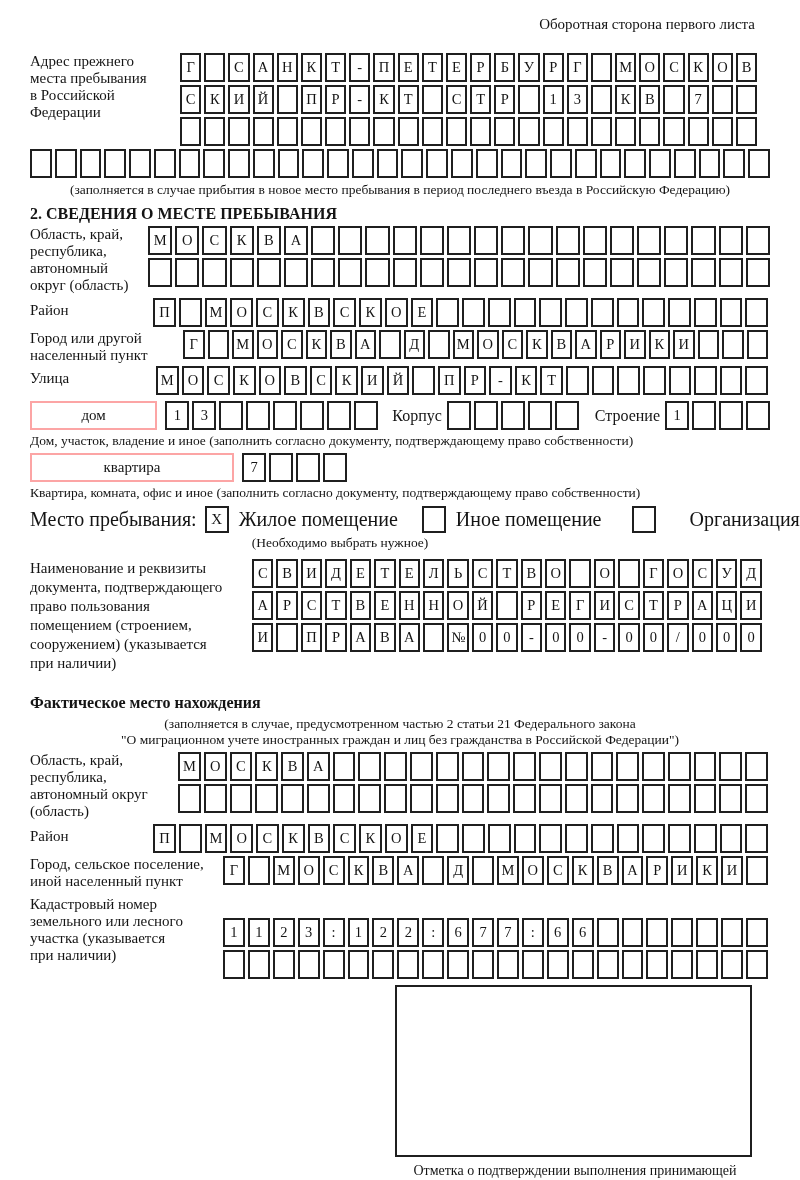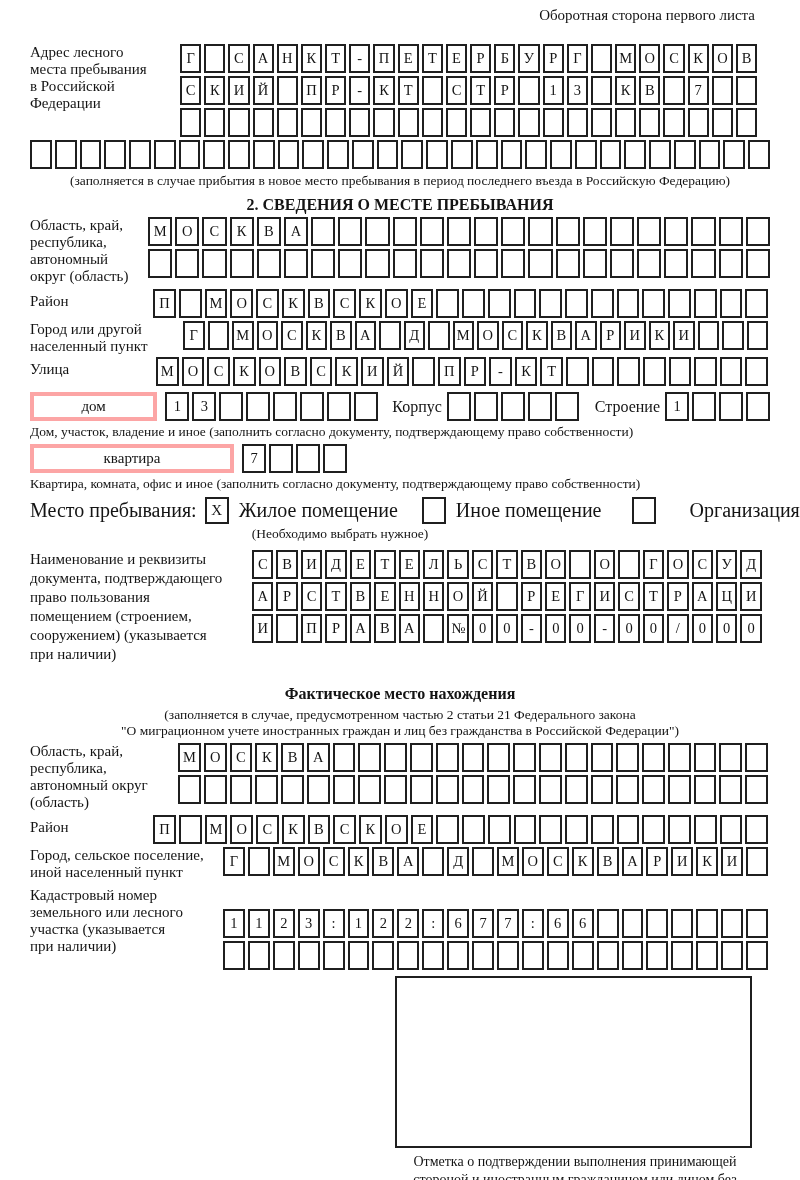--- a/index.html
+++ b/index.html
@@ -1,41 +1,41 @@
 <!DOCTYPE html>
 <html><head>
 <meta charset="utf-8">
 <style>
   html,body{margin:0;padding:0;}
   body{
     width:800px;height:1180px;background:#ffffff;overflow:hidden;
     font-family:"Liberation Serif","DejaVu Serif",serif;color:#141414;
   }
-  .page{box-sizing:border-box;width:800px;height:856px;padding:7px 30px 0 30px;position:relative;}
+  .page{box-sizing:border-box;width:800px;height:856px;padding:16px 30px 0 30px;position:relative;}
   .header-note{text-align:right;font-size:15px;padding-right:15px;line-height:17px;}
   .field{display:flex;align-items:flex-start;}
   .flabel{font-size:15px;line-height:17px;flex:0 0 auto;}
   .rows{display:flex;flex-direction:column;gap:3px;}
   .cells-row{display:flex;gap:3px;}
   .cell{
     flex:1 1 0;min-width:0;height:25px;border:2px solid #1f1f1f;background:#fff;
     display:flex;align-items:center;justify-content:center;
     font-size:14.5px;line-height:1;
   }
   .cells-row.fixed .cell{flex:0 0 20px;}
   .w150{width:150px;} .w118{width:118px;} .w123{width:123px;} .w153{width:153px;}
   .w126{width:126px;} .w222{width:222px;} .w148{width:148px;} .w193{width:193px;}
   .cw577{width:577px;} .cw740{width:740px;} .cw622{width:622px;} .cw615{width:615px;}
   .cw585{width:585px;} .cw612{width:612px;} .cw510{width:510px;} .cw590{width:590px;}
   .cw545{width:545px;}
   .note{font-size:13.5px;line-height:16px;}
   .center{text-align:center;}
-  .sec-title{font-weight:bold;font-size:16px;text-align:center;line-height:19px;margin-top:6px;}
+  .sec-title{font-weight:bold;font-size:16px;line-height:19px;margin-top:6px;}
   .bigbox{
-    box-sizing:border-box;border:4px solid #fca5a5;height:29px;
+    box-sizing:border-box;border:2px solid #fca5a5;height:29px;
     display:flex;align-items:center;justify-content:center;font-size:15px;
   }
   .inline-label{font-size:16px;line-height:29px;white-space:nowrap;}
   .hrow{display:flex;align-items:center;}
   .cbox{
     box-sizing:border-box;width:24px;height:27px;border:2px solid #1f1f1f;
     display:inline-flex;align-items:center;justify-content:center;font-size:15px;flex:0 0 auto;
   }
   .opt-label{font-size:20px;white-space:nowrap;}
   .stamp-box{box-sizing:border-box;border:2px solid #1f1f1f;width:357px;height:172px;margin-left:365px;}
@@ -43,21 +43,21 @@
 </style>
 </head>
 <body>
 
 <div class="page">
 
   <div class="header-note">Оборотная сторона первого листа</div>
 
   <div class="field" style="margin-top:20px">
     <div class="flabel w150">
-      <div>Адрес лесного</div>
+      <div>Адрес прежнего</div>
       <div>места пребывания</div>
       <div>в Российской</div>
       <div>Федерации</div>
     </div>
     <div class="rows">
       <div class="cells-row cw577">
           <span class="cell">Г</span>
           <span class="cell"></span>
           <span class="cell">С</span>
           <span class="cell">А</span>

